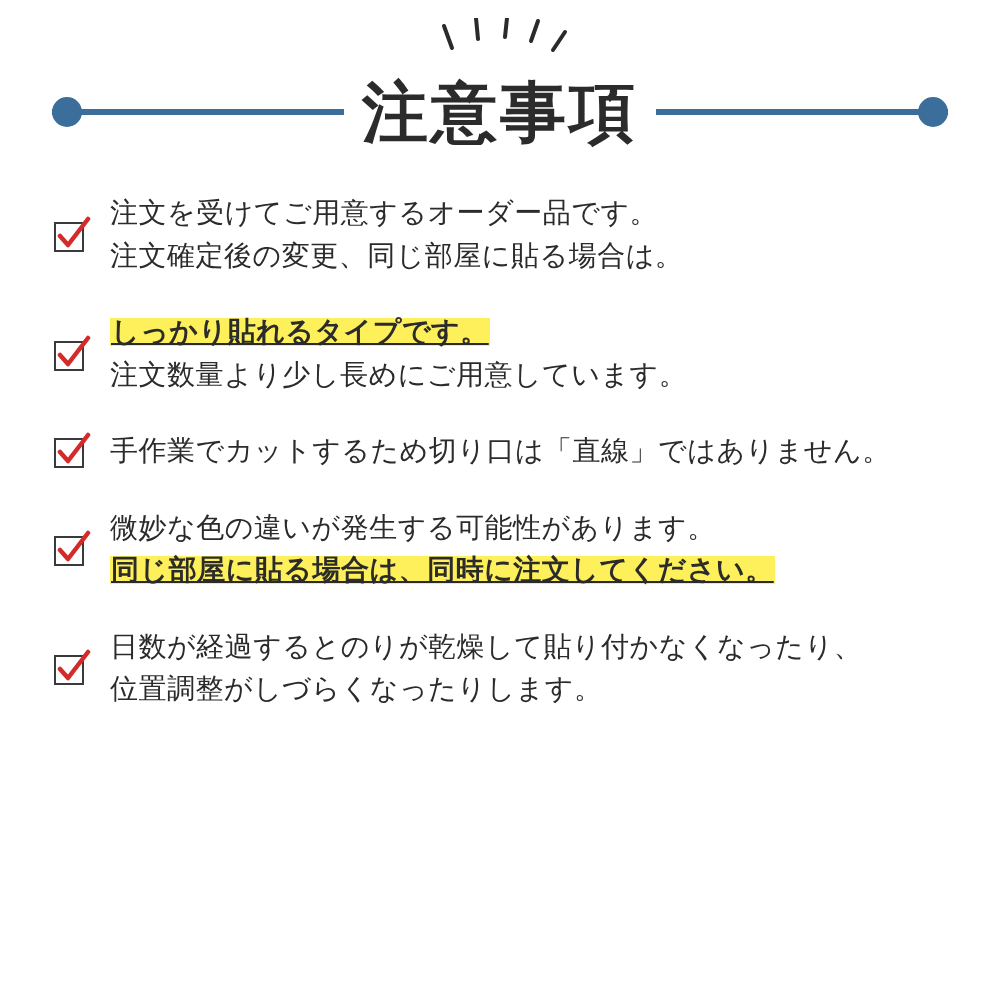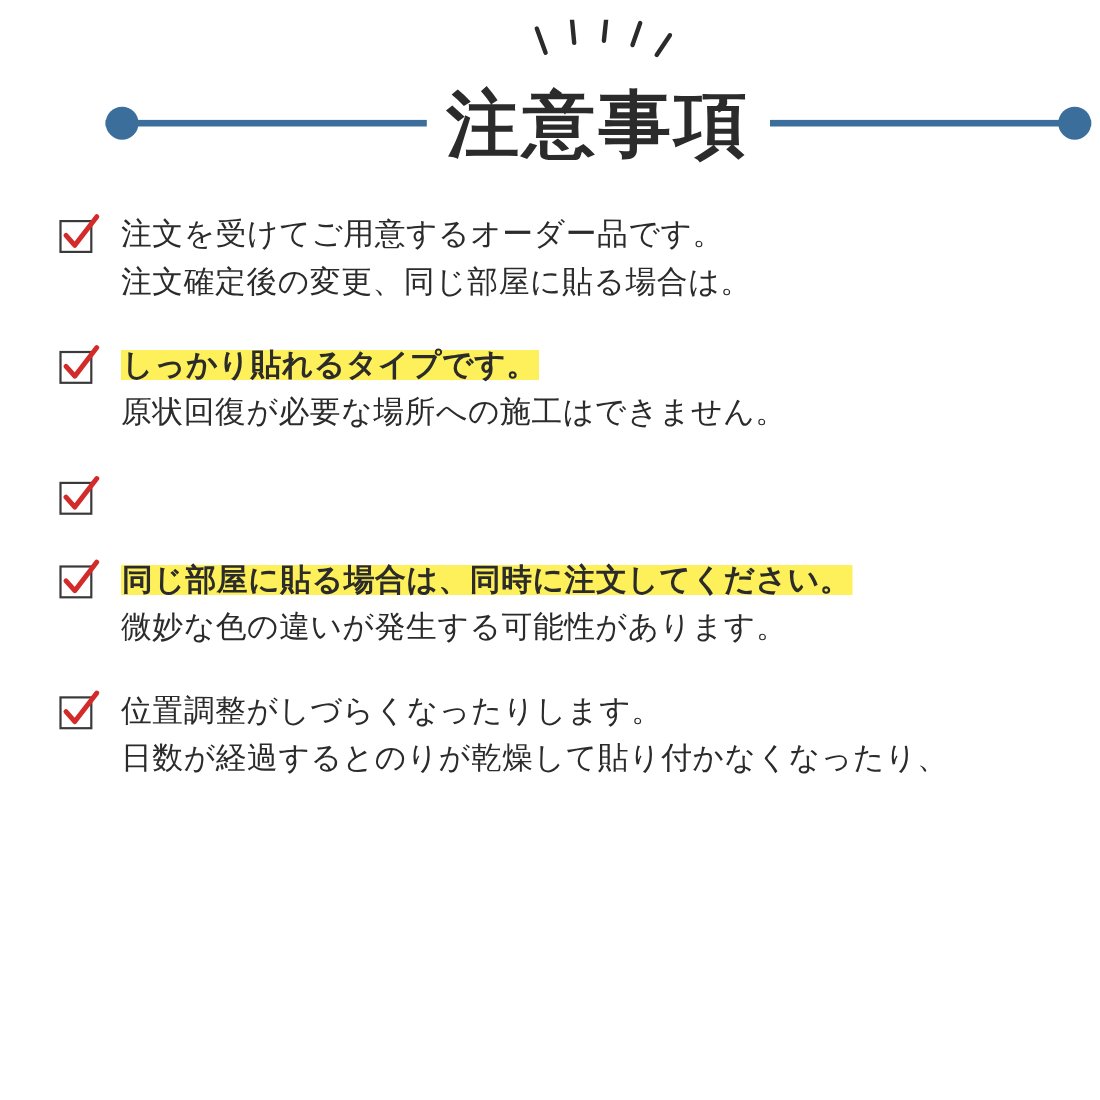--- a/index.html
+++ b/index.html
@@ -13,21 +13,20 @@
     font-family: "Liberation Sans", "DejaVu Sans", sans-serif;
     color: #2b2b2b;
     overflow: hidden;
   }
 
   .page {
     position: relative;
     width: 928px;
     height: 1000px;
     box-sizing: border-box;
-    padding-left: 44px;
   }
 
   
   .header {
     position: relative;
     height: 175px;
   }
 
   .sparkle {
     position: absolute;
@@ -85,21 +84,21 @@
     position: absolute;
     top: 192px;
     left: 0;
     width: 1000px;
     padding: 0 52px;
     box-sizing: border-box;
   }
 
   .item {
     display: flex;
-    align-items: flex-start;
+    align-items: center;
     margin-bottom: 34px;
   }
 
   .checkbox {
     flex: 0 0 auto;
     width: 40px;
     height: 40px;
     margin-top: 2px;
     margin-right: 18px;
     position: relative;
@@ -130,20 +129,21 @@
     font-size: 28px;
     line-height: 1.52;
     letter-spacing: 0.5px;
     white-space: nowrap;
   }
 
   .line .hl {
     background: linear-gradient(to bottom, rgba(255,241,0,0) 8%, #fdf05a 8%, #fdf05a 96%, rgba(255,241,0,0) 96%);
     font-weight: bold;
     padding: 0 1px;
+    text-decoration: underline;
   }
   .line.bold { font-weight: bold; }
 </style>
 </head>
 <body>
 
 <div class="page">
 
   <div class="header">
 
@@ -185,55 +185,56 @@
 
     <div class="item">
       <div class="checkbox">
         <span class="box"></span>
         <svg class="tick" viewBox="0 0 40 40" xmlns="http://www.w3.org/2000/svg">
           <polyline points="8,20 16,29 36,3" fill="none" stroke="#d32a2a" stroke-width="4.5" stroke-linecap="round" stroke-linejoin="round"></polyline>
         </svg>
       </div>
       <div class="lines">
         <div class="line bold"><span class="hl">しっかり貼れるタイプです。</span></div>
-        <div class="line">原状回復が必要な場所への施工はできません。</div>
-      </div>
-    </div>
-
-    <div class="item">
-      <div class="checkbox">
-        <span class="box"></span>
-        <svg class="tick" viewBox="0 0 40 40" xmlns="http://www.w3.org/2000/svg">
-          <polyline points="8,20 16,29 36,3" fill="none" stroke="#d32a2a" stroke-width="4.5" stroke-linecap="round" stroke-linejoin="round"></polyline>
-        </svg>
-      </div>
-      <div class="lines">
-      </div>
-    </div>
-
-    <div class="item">
-      <div class="checkbox">
-        <span class="box"></span>
-        <svg class="tick" viewBox="0 0 40 40" xmlns="http://www.w3.org/2000/svg">
-          <polyline points="8,20 16,29 36,3" fill="none" stroke="#d32a2a" stroke-width="4.5" stroke-linecap="round" stroke-linejoin="round"></polyline>
-        </svg>
-      </div>
-      <div class="lines">
+        <div class="line">注文数量より少し長めにご用意しています。</div>
+      </div>
+    </div>
+
+    <div class="item">
+      <div class="checkbox">
+        <span class="box"></span>
+        <svg class="tick" viewBox="0 0 40 40" xmlns="http://www.w3.org/2000/svg">
+          <polyline points="8,20 16,29 36,3" fill="none" stroke="#d32a2a" stroke-width="4.5" stroke-linecap="round" stroke-linejoin="round"></polyline>
+        </svg>
+      </div>
+      <div class="lines">
+        <div class="line">手作業でカットするため切り口は「直線」ではありません。</div>
+      </div>
+    </div>
+
+    <div class="item">
+      <div class="checkbox">
+        <span class="box"></span>
+        <svg class="tick" viewBox="0 0 40 40" xmlns="http://www.w3.org/2000/svg">
+          <polyline points="8,20 16,29 36,3" fill="none" stroke="#d32a2a" stroke-width="4.5" stroke-linecap="round" stroke-linejoin="round"></polyline>
+        </svg>
+      </div>
+      <div class="lines">
+        <div class="line">微妙な色の違いが発生する可能性があります。</div>
         <div class="line bold"><span class="hl">同じ部屋に貼る場合は、同時に注文してください。</span></div>
-        <div class="line">微妙な色の違いが発生する可能性があります。</div>
-      </div>
-    </div>
-
-    <div class="item">
-      <div class="checkbox">
-        <span class="box"></span>
-        <svg class="tick" viewBox="0 0 40 40" xmlns="http://www.w3.org/2000/svg">
-          <polyline points="8,20 16,29 36,3" fill="none" stroke="#d32a2a" stroke-width="4.5" stroke-linecap="round" stroke-linejoin="round"></polyline>
-        </svg>
-      </div>
-      <div class="lines">
+      </div>
+    </div>
+
+    <div class="item">
+      <div class="checkbox">
+        <span class="box"></span>
+        <svg class="tick" viewBox="0 0 40 40" xmlns="http://www.w3.org/2000/svg">
+          <polyline points="8,20 16,29 36,3" fill="none" stroke="#d32a2a" stroke-width="4.5" stroke-linecap="round" stroke-linejoin="round"></polyline>
+        </svg>
+      </div>
+      <div class="lines">
+        <div class="line">日数が経過するとのりが乾燥して貼り付かなくなったり、</div>
         <div class="line">位置調整がしづらくなったりします。</div>
-        <div class="line">日数が経過するとのりが乾燥して貼り付かなくなったり、</div>
       </div>
     </div>
 
   </div>
 </div>
 
 </body></html>

